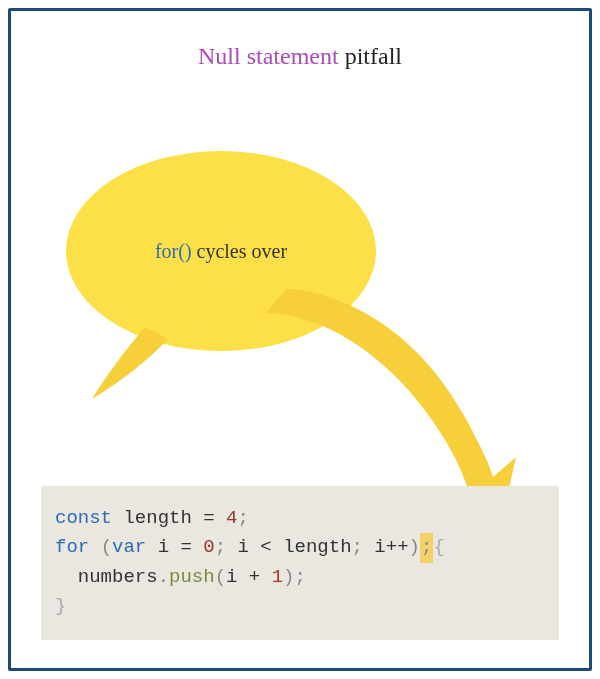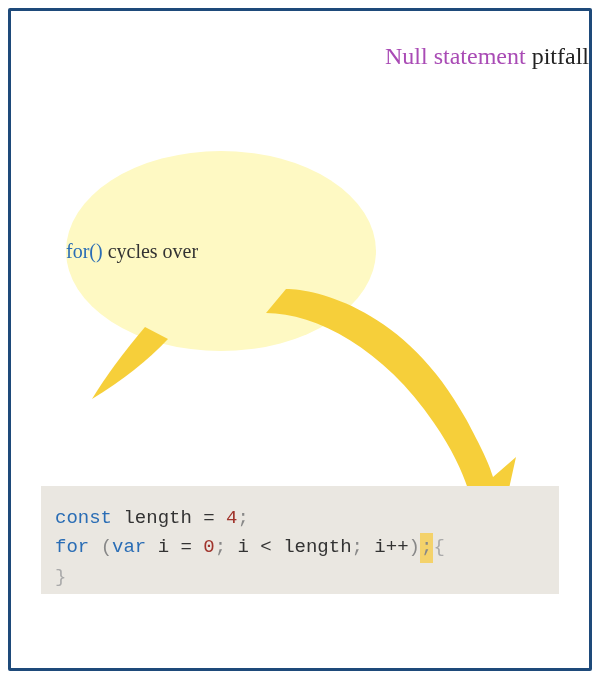--- a/index.html
+++ b/index.html
@@ -12,43 +12,43 @@
     position: relative;
   }
   .frame {
     position: absolute;
     top: 8px; left: 8px; right: 8px; bottom: 8px;
     border: 3px solid #1e4a7a;
     border-radius: 2px;
     background: #fff;
   }
   .title {
-    text-align: right;
+    text-align: center;
     margin-top: 32px;
     font-size: 24px;
     font-weight: 400;
   }
   .title .hl { color: #a94bb5; }
   .title .rest { color: #222; }
   .bubble-wrap {
     position: absolute;
     top: 140px;
     left: 55px;
     width: 330px;
     height: 230px;
   }
   .bubble {
     position: relative;
     width: 310px;
     height: 200px;
-    background: #fef9c3;
+    background: #fde047;
     border-radius: 50%;
     display: flex;
     flex-direction: column;
-    align-items: flex-start;
+    align-items: center;
     justify-content: center;
     font-size: 20px;
     line-height: 1.35;
     text-align: center;
     color: #333;
   }
   .bubble .for { color: #2a6db5; }
   .bubble .nullstmt { color: #a94bb5; }
   .bubble-tail {
     position: absolute;
@@ -62,21 +62,21 @@
     width: 300px;
     height: 260px;
     pointer-events: none;
   }
   .codebox {
     position: absolute;
     left: 30px;
     right: 30px;
     top: 475px;
     background: #eae7e1;
-    padding: 18px 14px 2px 14px;
+    padding: 18px 14px 18px 14px;
     font-family: 'Courier New', Consolas, monospace;
     font-size: 19px;
     line-height: 1.55;
     color: #333;
   }
   .kw  { color: #2a6db5; }
   .id  { color: #333; }
   .op  { color: #333; }
   .num { color: #a0342c; }
   .pun { color: #888; }
@@ -132,18 +132,23 @@
       <span class="kw">for</span>
       <span class="pun">(</span><span class="kw">var</span>
       <span class="id">i</span>
       <span class="op">=</span>
       <span class="num">0</span><span class="pun">;</span>
       <span class="id">i</span>
       <span class="op">&lt;</span>
       <span class="id">length</span><span class="pun">;</span>
       <span class="id">i</span><span class="op">++</span><span class="pun">)</span><span class="hlspan"><span class="pun">;</span></span><span class="br">{</span>
     </div>
+    <div style="padding-left: 2ch;">
+      <span class="id">numbers</span><span class="pun">.</span><span class="fn">push</span><span class="pun">(</span><span class="id">i</span>
+      <span class="op">+</span>
+      <span class="num">1</span><span class="pun">)</span><span class="pun">;</span>
+    </div>
     <div>
       <span class="br">}</span>
     </div>
   </div>
 
 </div>
 
 </body></html>

